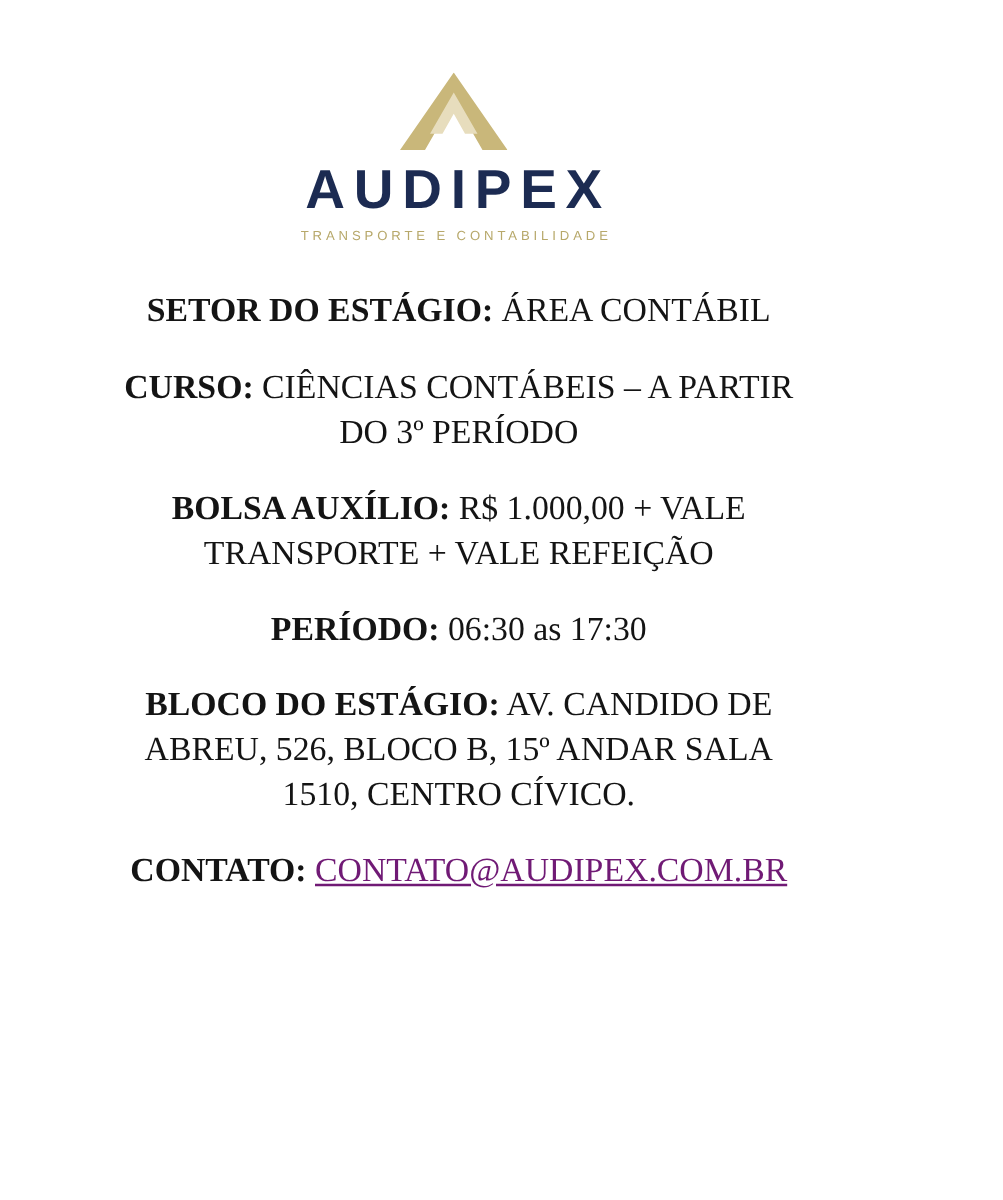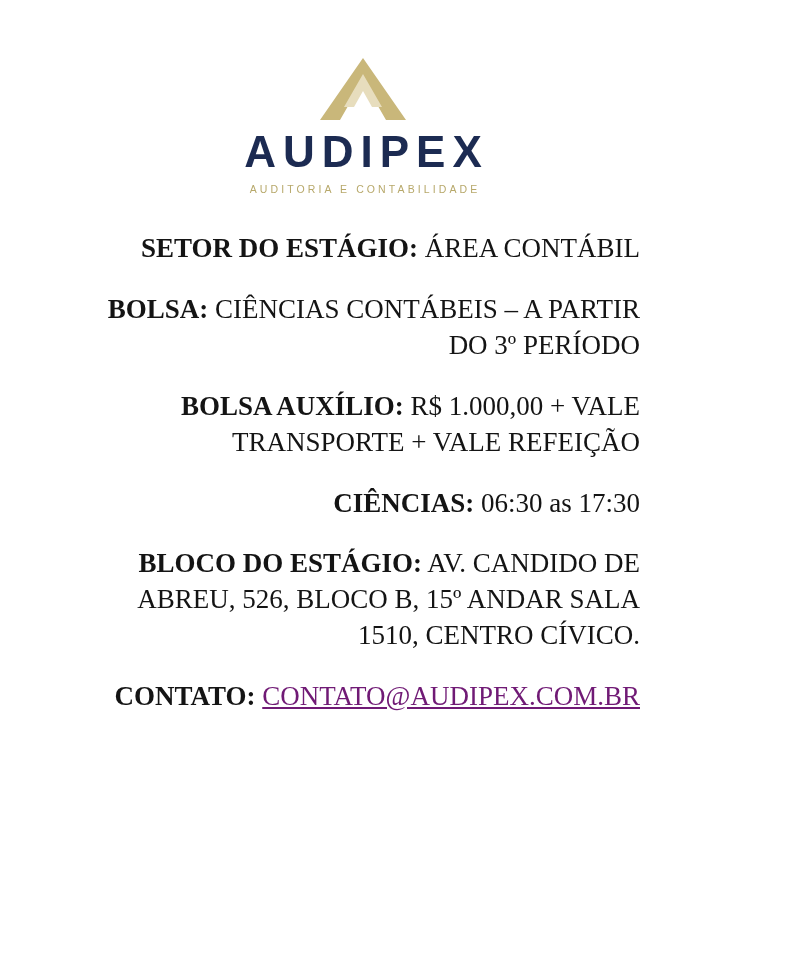--- a/index.html
+++ b/index.html
@@ -61,21 +61,21 @@
   
   .content {
     margin: 0;
     padding: 36px 86px 0 94px;
   }
   .field {
     font-size: 27px;
     line-height: 1.33;
     margin: 0 0 25px 0;
     color: #141414;
-    text-align: right;
+    text-align: center;
     font-family: Liberation Serif, serif;
   }
   .field:last-child { margin-bottom: 0; }
   .label {
     font-weight: bold;
   }
   .value {
     font-weight: normal;
   }
   a.email-link {
@@ -90,39 +90,39 @@
 <div class="page">
 
   <div class="logo-block">
     <div class="logo-mark">
       <svg width="86" height="62" viewBox="0 0 86 62" xmlns="http://www.w3.org/2000/svg">
         <polygon points="43,0 86,62 66,62 43,22 20,62 0,62" fill="#c9b77a"></polygon>
         <polygon points="43,16 62,49 52,49 43,33 34,49 24,49" fill="#e7ddbd"></polygon>
       </svg>
     </div>
     <div class="logo-wordmark">AUDIPEX</div>
-    <div class="logo-tagline">AUDITORIA E CONTABILIDADE</div>
+    <div class="logo-tagline">TRANSPORTE E CONTABILIDADE</div>
   </div>
 
   <div class="content">
 
     <p class="field">
       <span class="label">SETOR DO ESTÁGIO:</span><span class="value"> ÁREA CONTÁBIL</span>
     </p>
 
     <p class="field">
-      <span class="label">BOLSA:</span><span class="value"> CIÊNCIAS CONTÁBEIS – A PARTIR DO 3º PERÍODO</span>
+      <span class="label">CURSO:</span><span class="value"> CIÊNCIAS CONTÁBEIS – A PARTIR DO 3º PERÍODO</span>
     </p>
 
     <p class="field">
       <span class="label">BOLSA AUXÍLIO:</span><span class="value"> R$ 1.000,00 + VALE TRANSPORTE + VALE REFEIÇÃO</span>
     </p>
 
     <p class="field">
-      <span class="label">CIÊNCIAS:</span><span class="value"> 06:30 as 17:30</span>
+      <span class="label">PERÍODO:</span><span class="value"> 06:30 as 17:30</span>
     </p>
 
     <p class="field">
       <span class="label">BLOCO DO ESTÁGIO:</span><span class="value"> AV. CANDIDO DE ABREU, 526, BLOCO B, 15º ANDAR SALA 1510, CENTRO CÍVICO.</span>
     </p>
 
     <p class="field">
       <span class="label">CONTATO:</span><span class="value"> </span><a class="email-link" href="#">CONTATO@AUDIPEX.COM.BR</a>
     </p>
 

